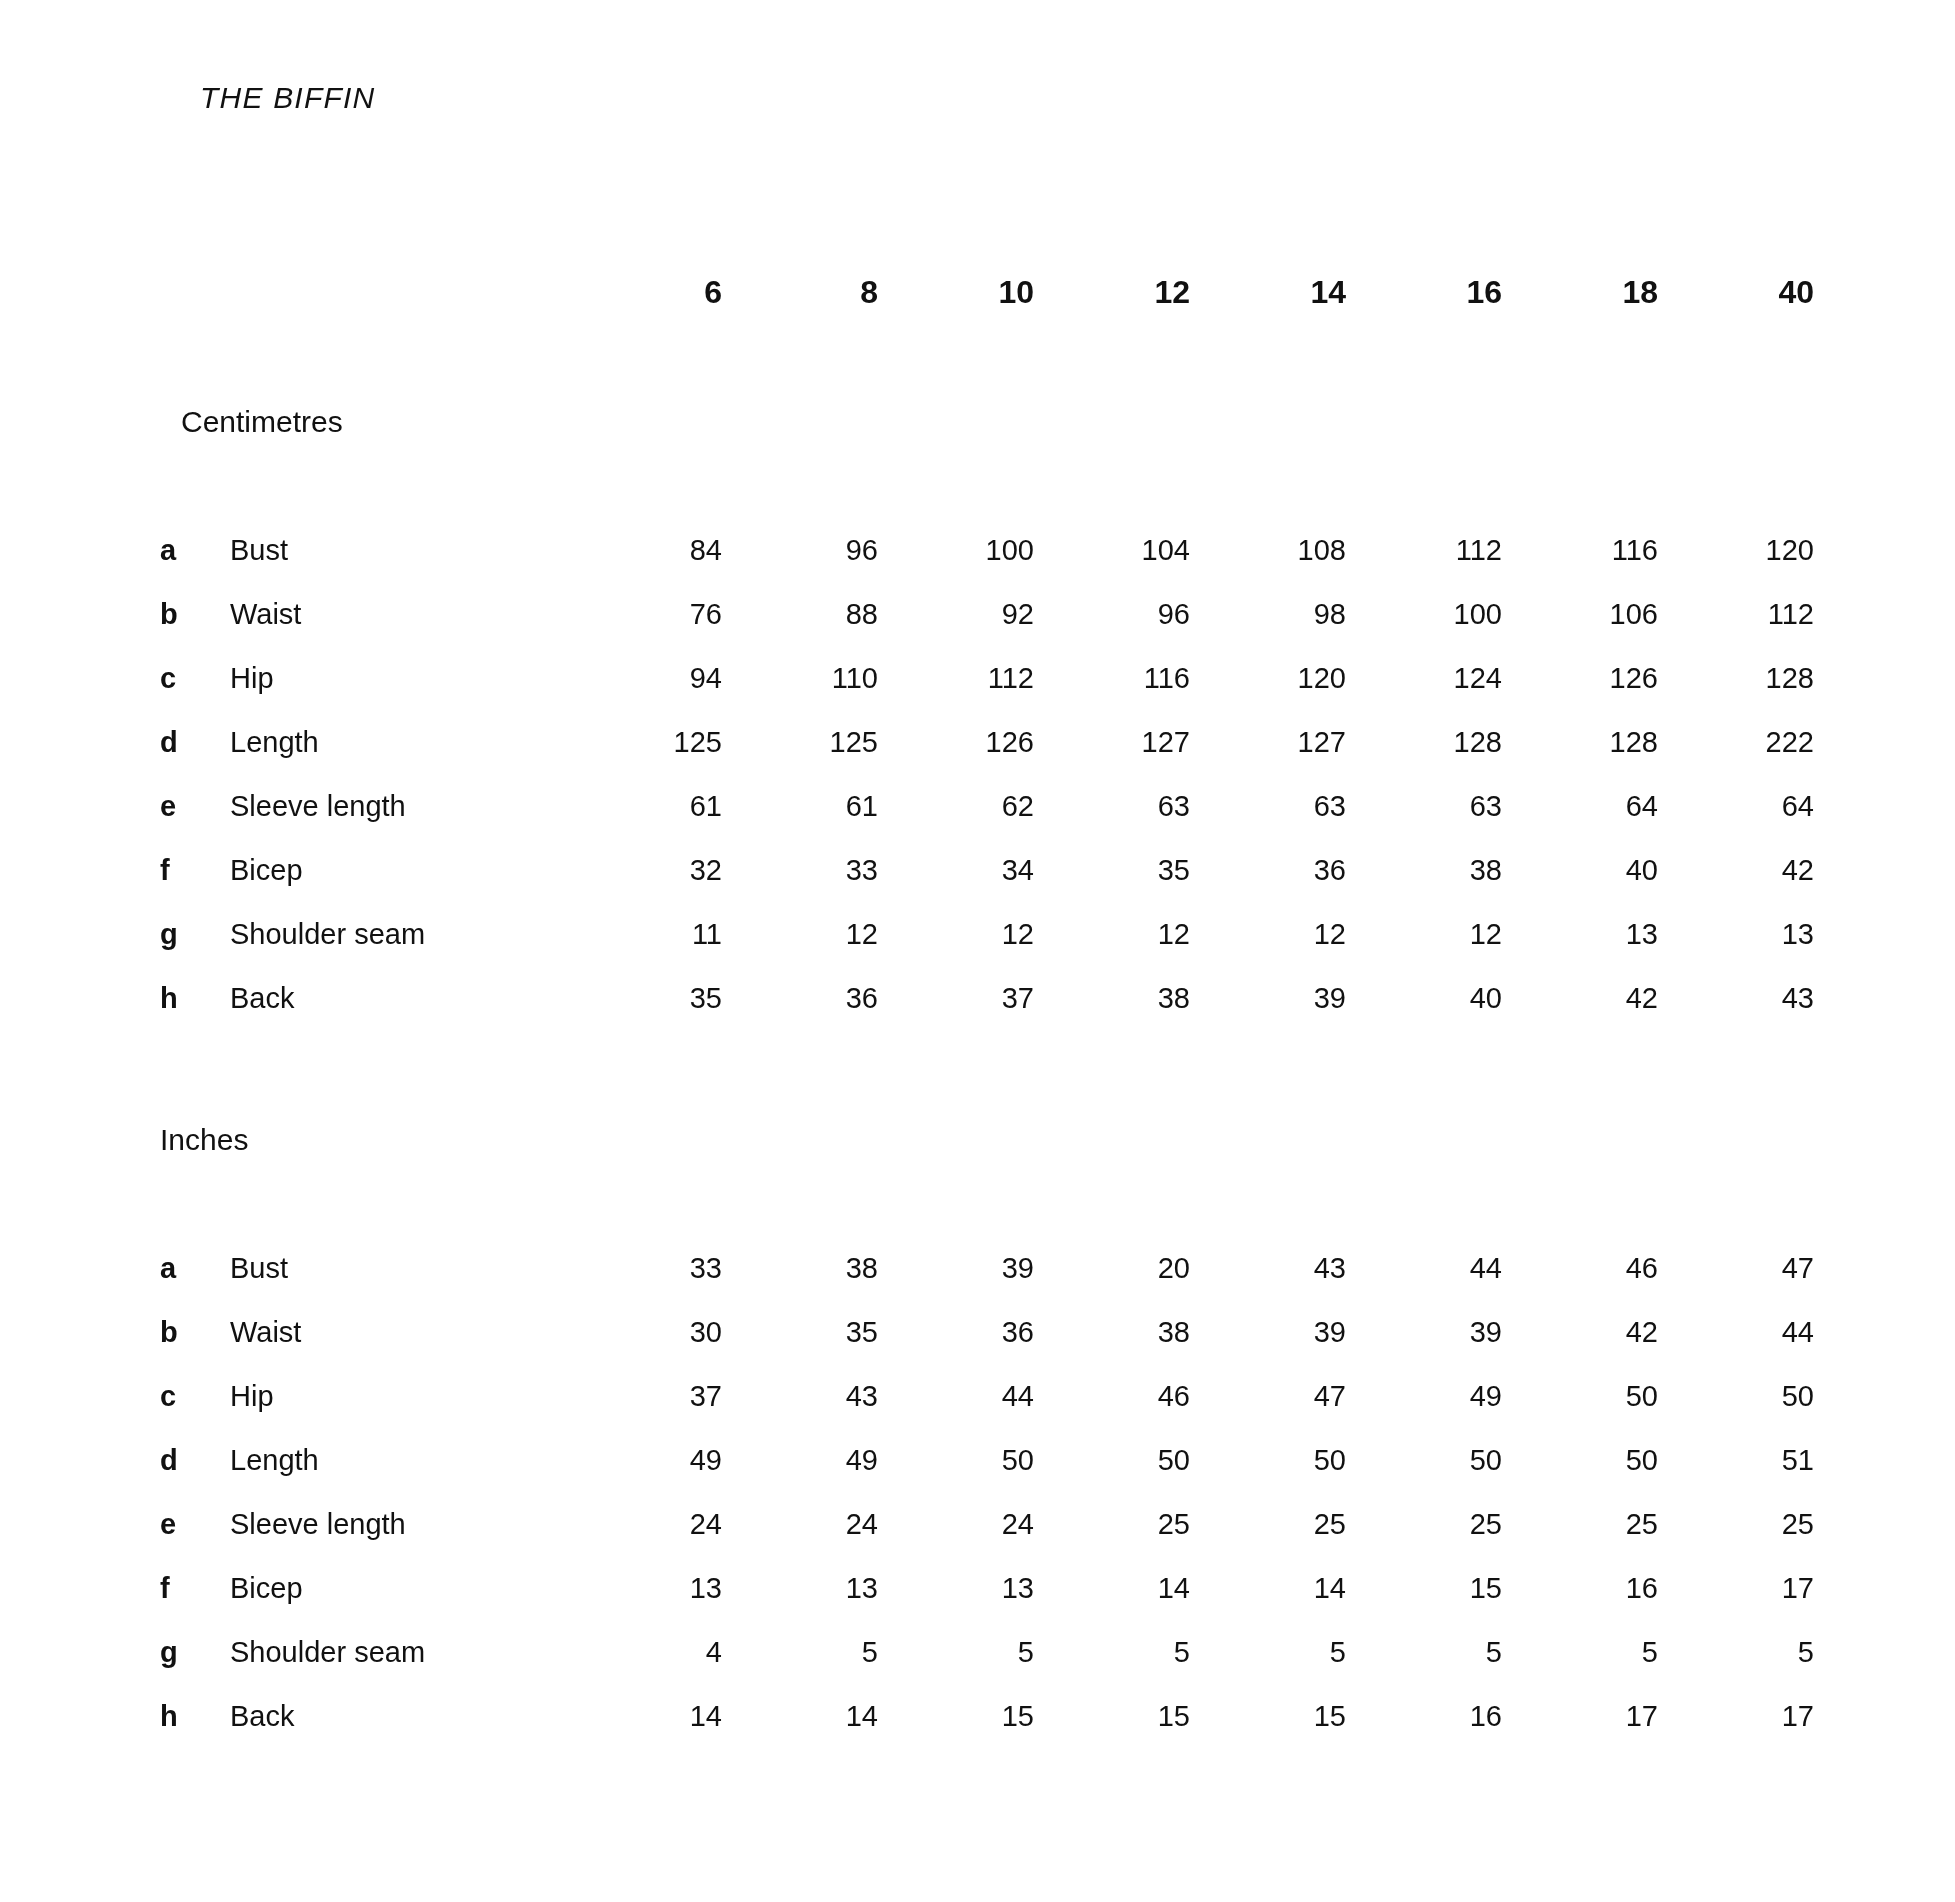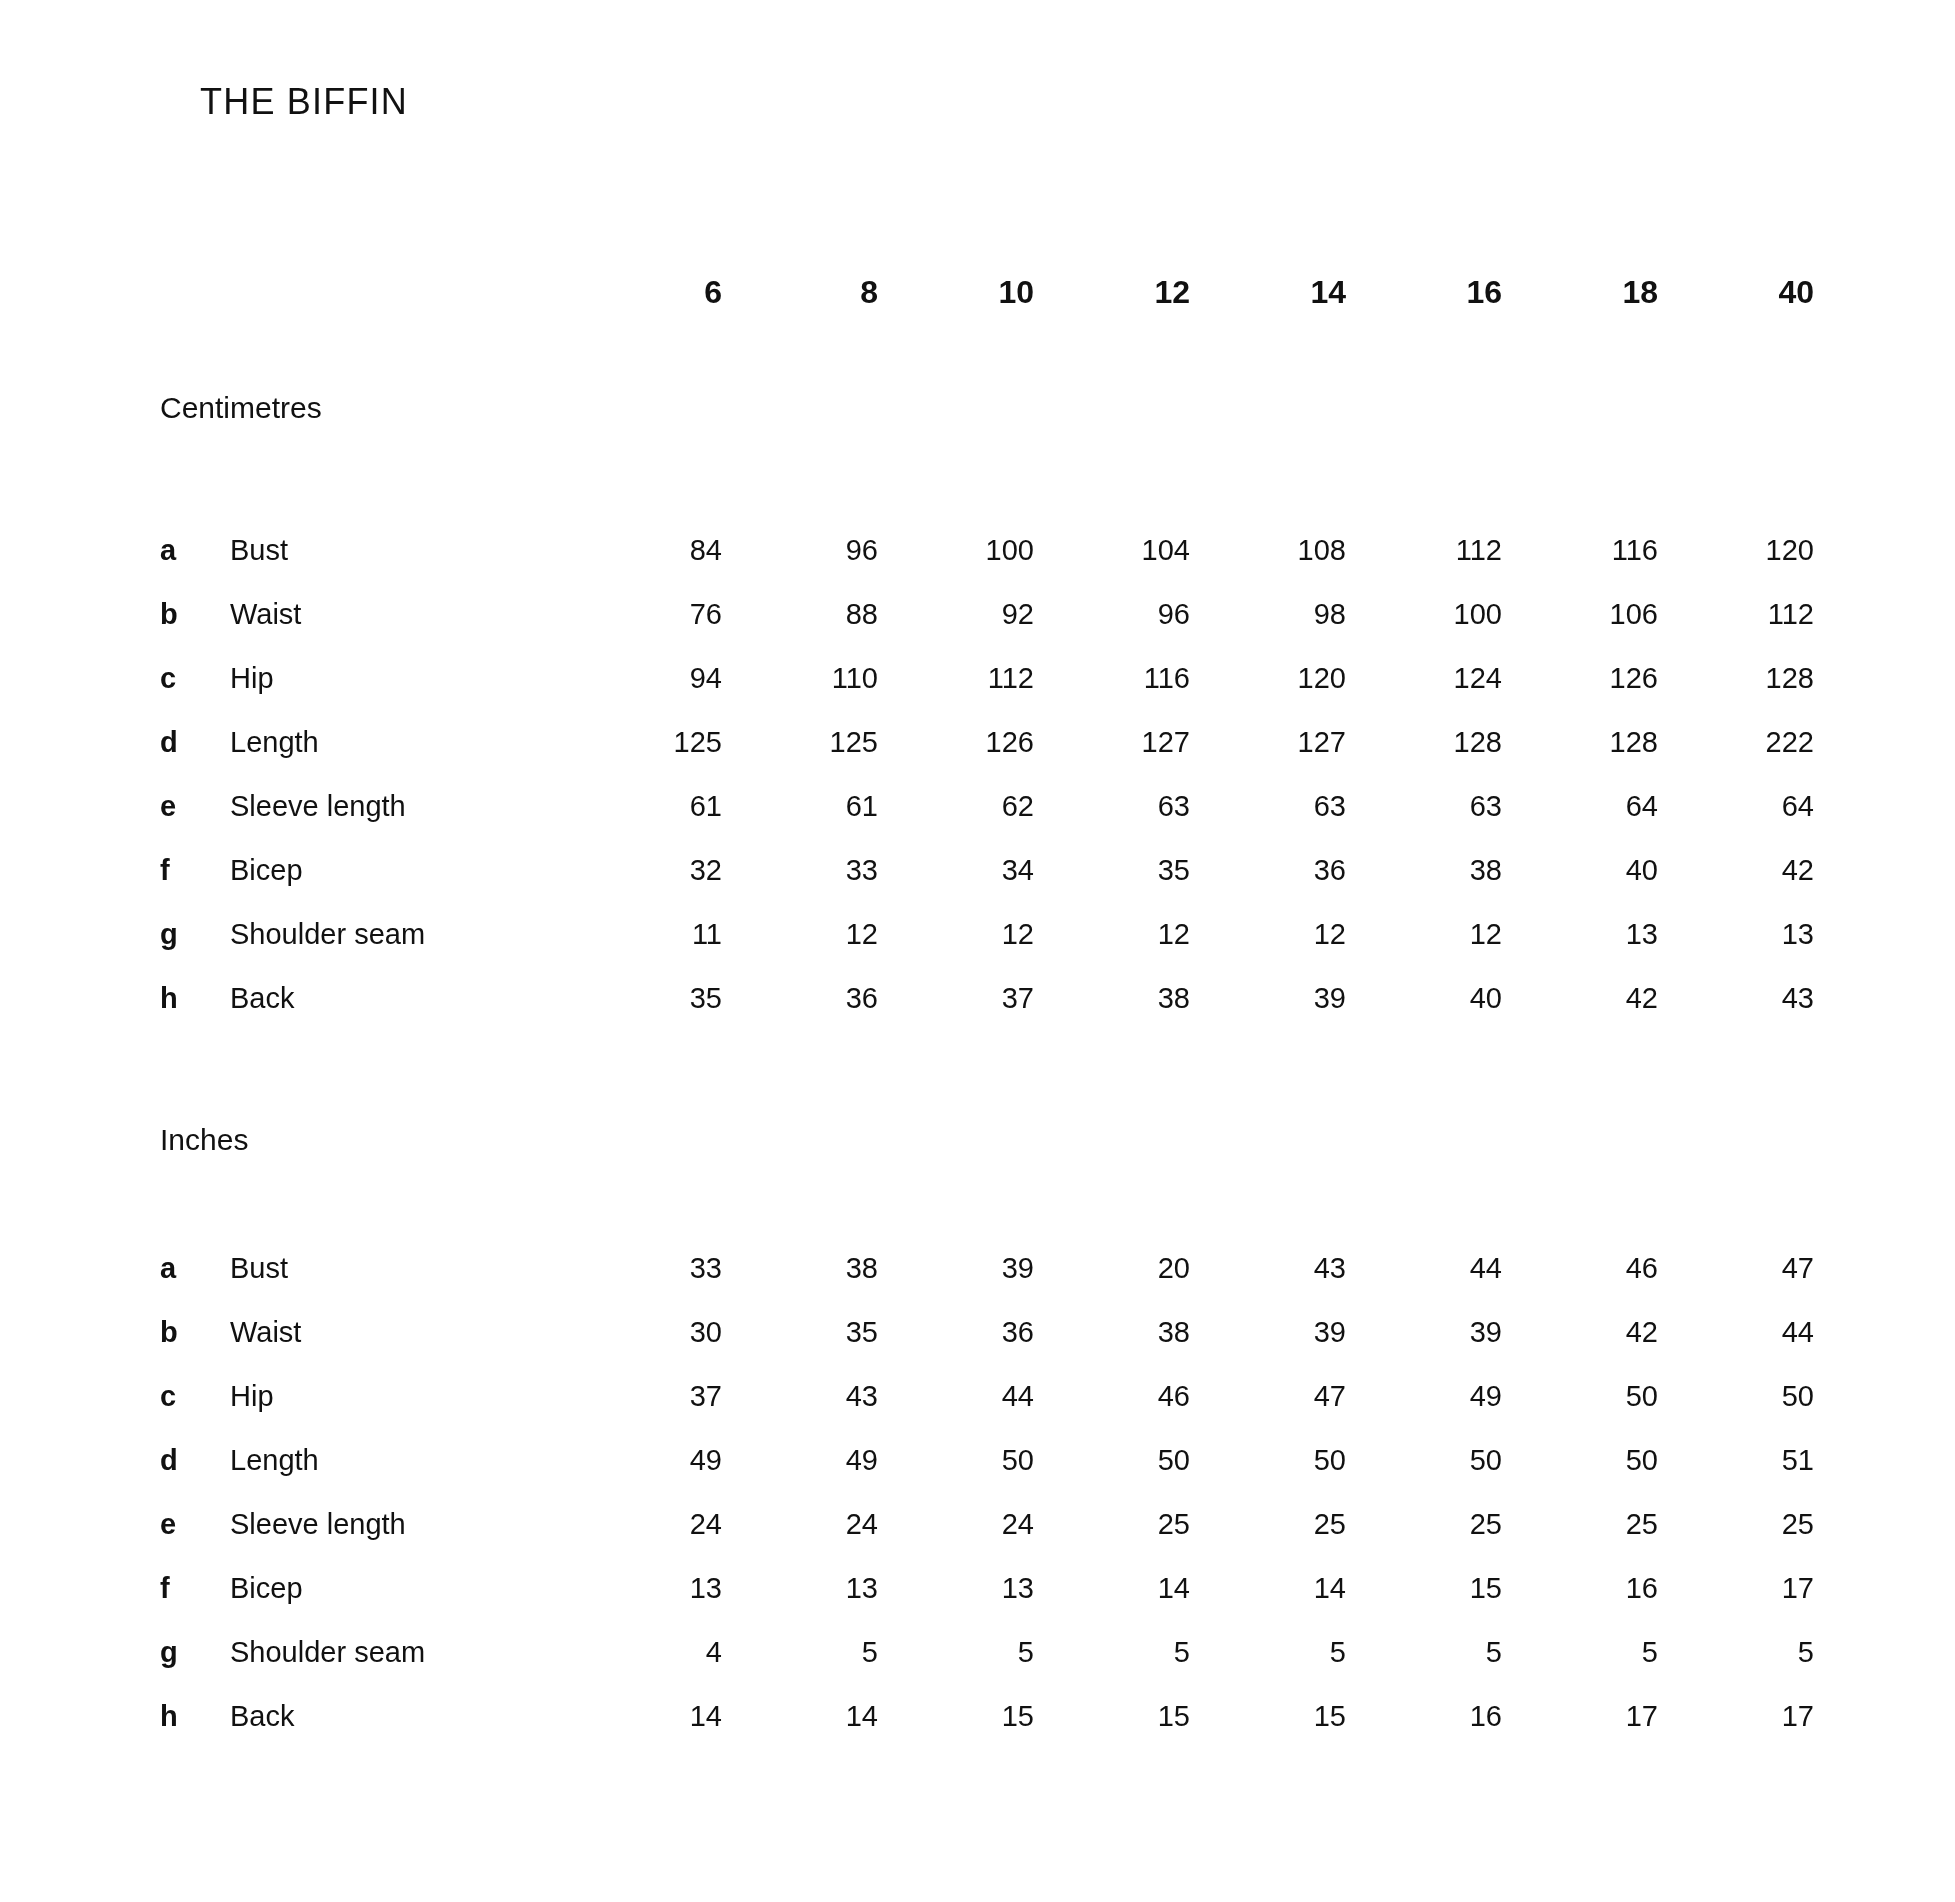--- a/index.html
+++ b/index.html
@@ -12,23 +12,24 @@
     height: 1903px;
     position: relative;
     font-family: "Liberation Sans", sans-serif;
     color: #111111;
     overflow: hidden;
   }
   .title {
     position: absolute;
     top: 81px;
     left: 200px;
-    font-size: 36px;
+    font-size: 30px;
     font-weight: 400;
     letter-spacing: 1.2px;
+    font-style: italic;
   }
   .grid-row {
     display: grid;
     grid-template-columns: 70px 336px repeat(8, 156px);
     margin-left: 160px;
     font-size: 29px;
     line-height: 1;
   }
   .header-row {
     position: absolute;
@@ -38,21 +39,21 @@
     font-size: 32px;
     font-weight: 700;
   }
   .header-row .size-cell { text-align: right; }
   .section-heading {
     position: absolute;
     left: 160px;
     font-size: 30px;
     font-weight: 400;
   }
-  #cm-heading { top: 391px; }
+  #cm-heading { top: 405px; margin-left: 21px; }
   #in-heading { top: 1123px; text-align: center; }
   .rows {
     position: absolute;
     left: 0;
     right: 0;
     display: flex;
     flex-direction: column;
     gap: 35px;
   }
   #cm-rows { top: 536px; }

